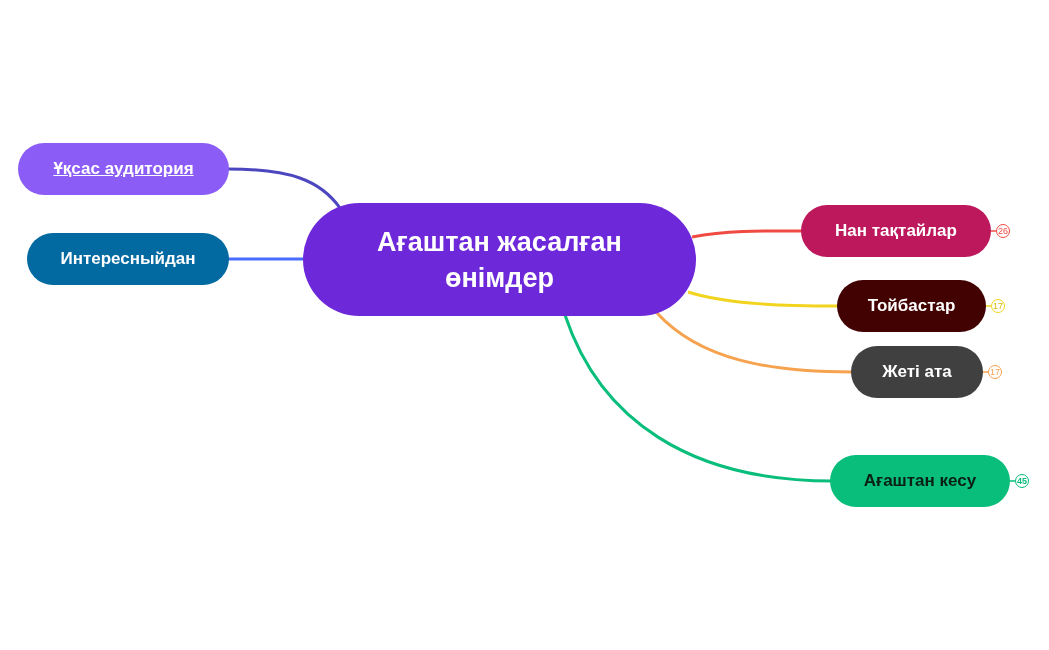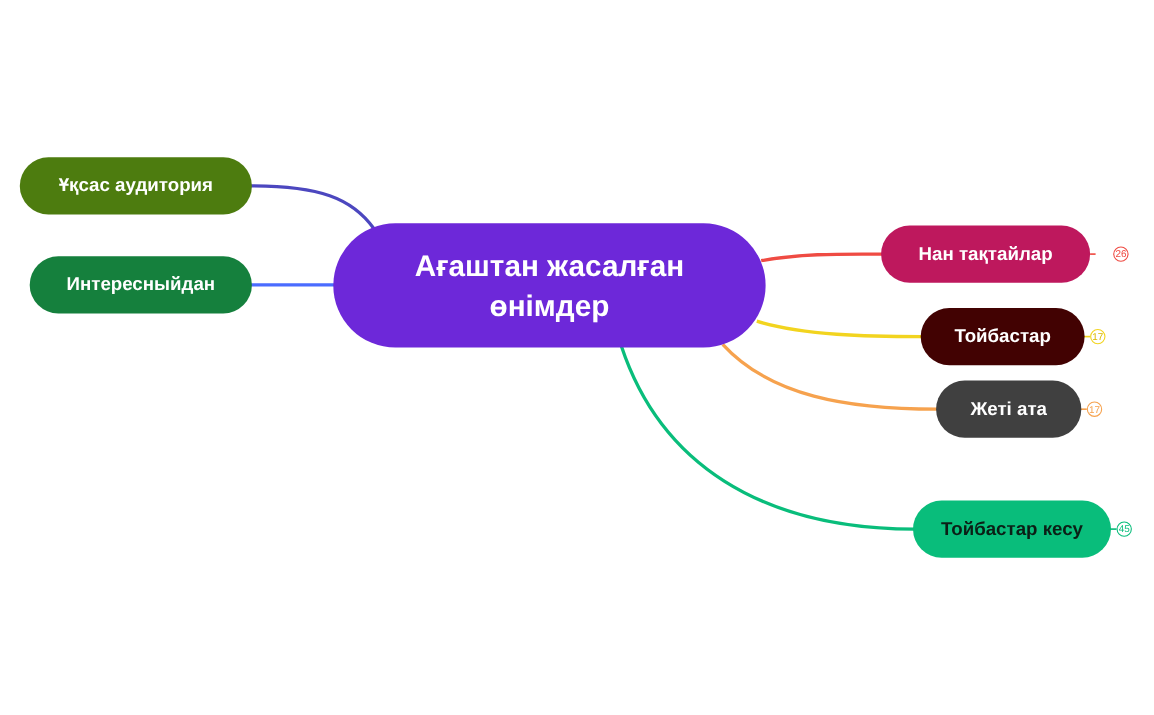--- a/index.html
+++ b/index.html
@@ -28,46 +28,46 @@
   <line x1="991" y1="231" x2="996" y2="231" stroke="#ef4b43" stroke-width="1.5"></line>
   <line x1="985" y1="306" x2="991" y2="306" stroke="#f2d41f" stroke-width="1.5"></line>
   <line x1="982" y1="372" x2="988" y2="372" stroke="#f6a24e" stroke-width="1.5"></line>
   <line x1="1009" y1="481" x2="1015" y2="481" stroke="#09bd7b" stroke-width="1.5"></line>
 </svg>
 
 <div class="node central">
   <span>Ағаштан жасалған өнімдер</span>
 </div>
 
-<div class="node topic" style="left:18px;top:143px;width:211px;background:#4d7c0f;">
+<div class="node topic" style="left:18px;top:143px;width:211px;background:#8b5cf6;text-decoration:underline;">
   <span>Ұқсас аудитория</span>
 </div>
-<div class="node topic" style="left:27px;top:233px;width:202px;background:#15803d;">
+<div class="node topic" style="left:27px;top:233px;width:202px;background:#0369a1;">
   <span>Интересныйдан</span>
 </div>
 
 <div class="node topic" style="left:801px;top:205px;width:190px;background:#be185d;">
   <span>Нан тақтайлар</span>
 </div>
-<div class="badge" style="left:996px;top:224px;border-color:#ef4b43;color:#ef4b43;margin-left:16px;">
+<div class="badge" style="left:996px;top:224px;border-color:#ef4b43;color:#ef4b43;">
   <span>26</span>
 </div>
 
 <div class="node topic" style="left:837px;top:280px;width:149px;background:#420202;">
   <span>Тойбастар</span>
 </div>
 <div class="badge" style="left:991px;top:299px;border-color:#f2d41f;color:#d9b800;">
   <span>17</span>
 </div>
 
 <div class="node topic" style="left:851px;top:346px;width:132px;background:#404040;">
   <span>Жеті ата</span>
 </div>
 <div class="badge" style="left:988px;top:365px;border-color:#f6a24e;color:#f6a24e;">
   <span>17</span>
 </div>
 
 <div class="node topic" style="left:830px;top:455px;width:180px;background:#09bd7b;color:#0b1f16;">
-  <span>Тойбастар кесу</span>
+  <span>Ағаштан кесу</span>
 </div>
-<div class="badge" style="left:1015px;top:474px;border-color:#09bd7b;color:#09bd7b;">
+<div class="badge" style="left:1015px;top:474px;border-color:#09bd7b;color:#09bd7b;font-weight:bold;">
   <span>45</span>
 </div>
 
 </body></html>

